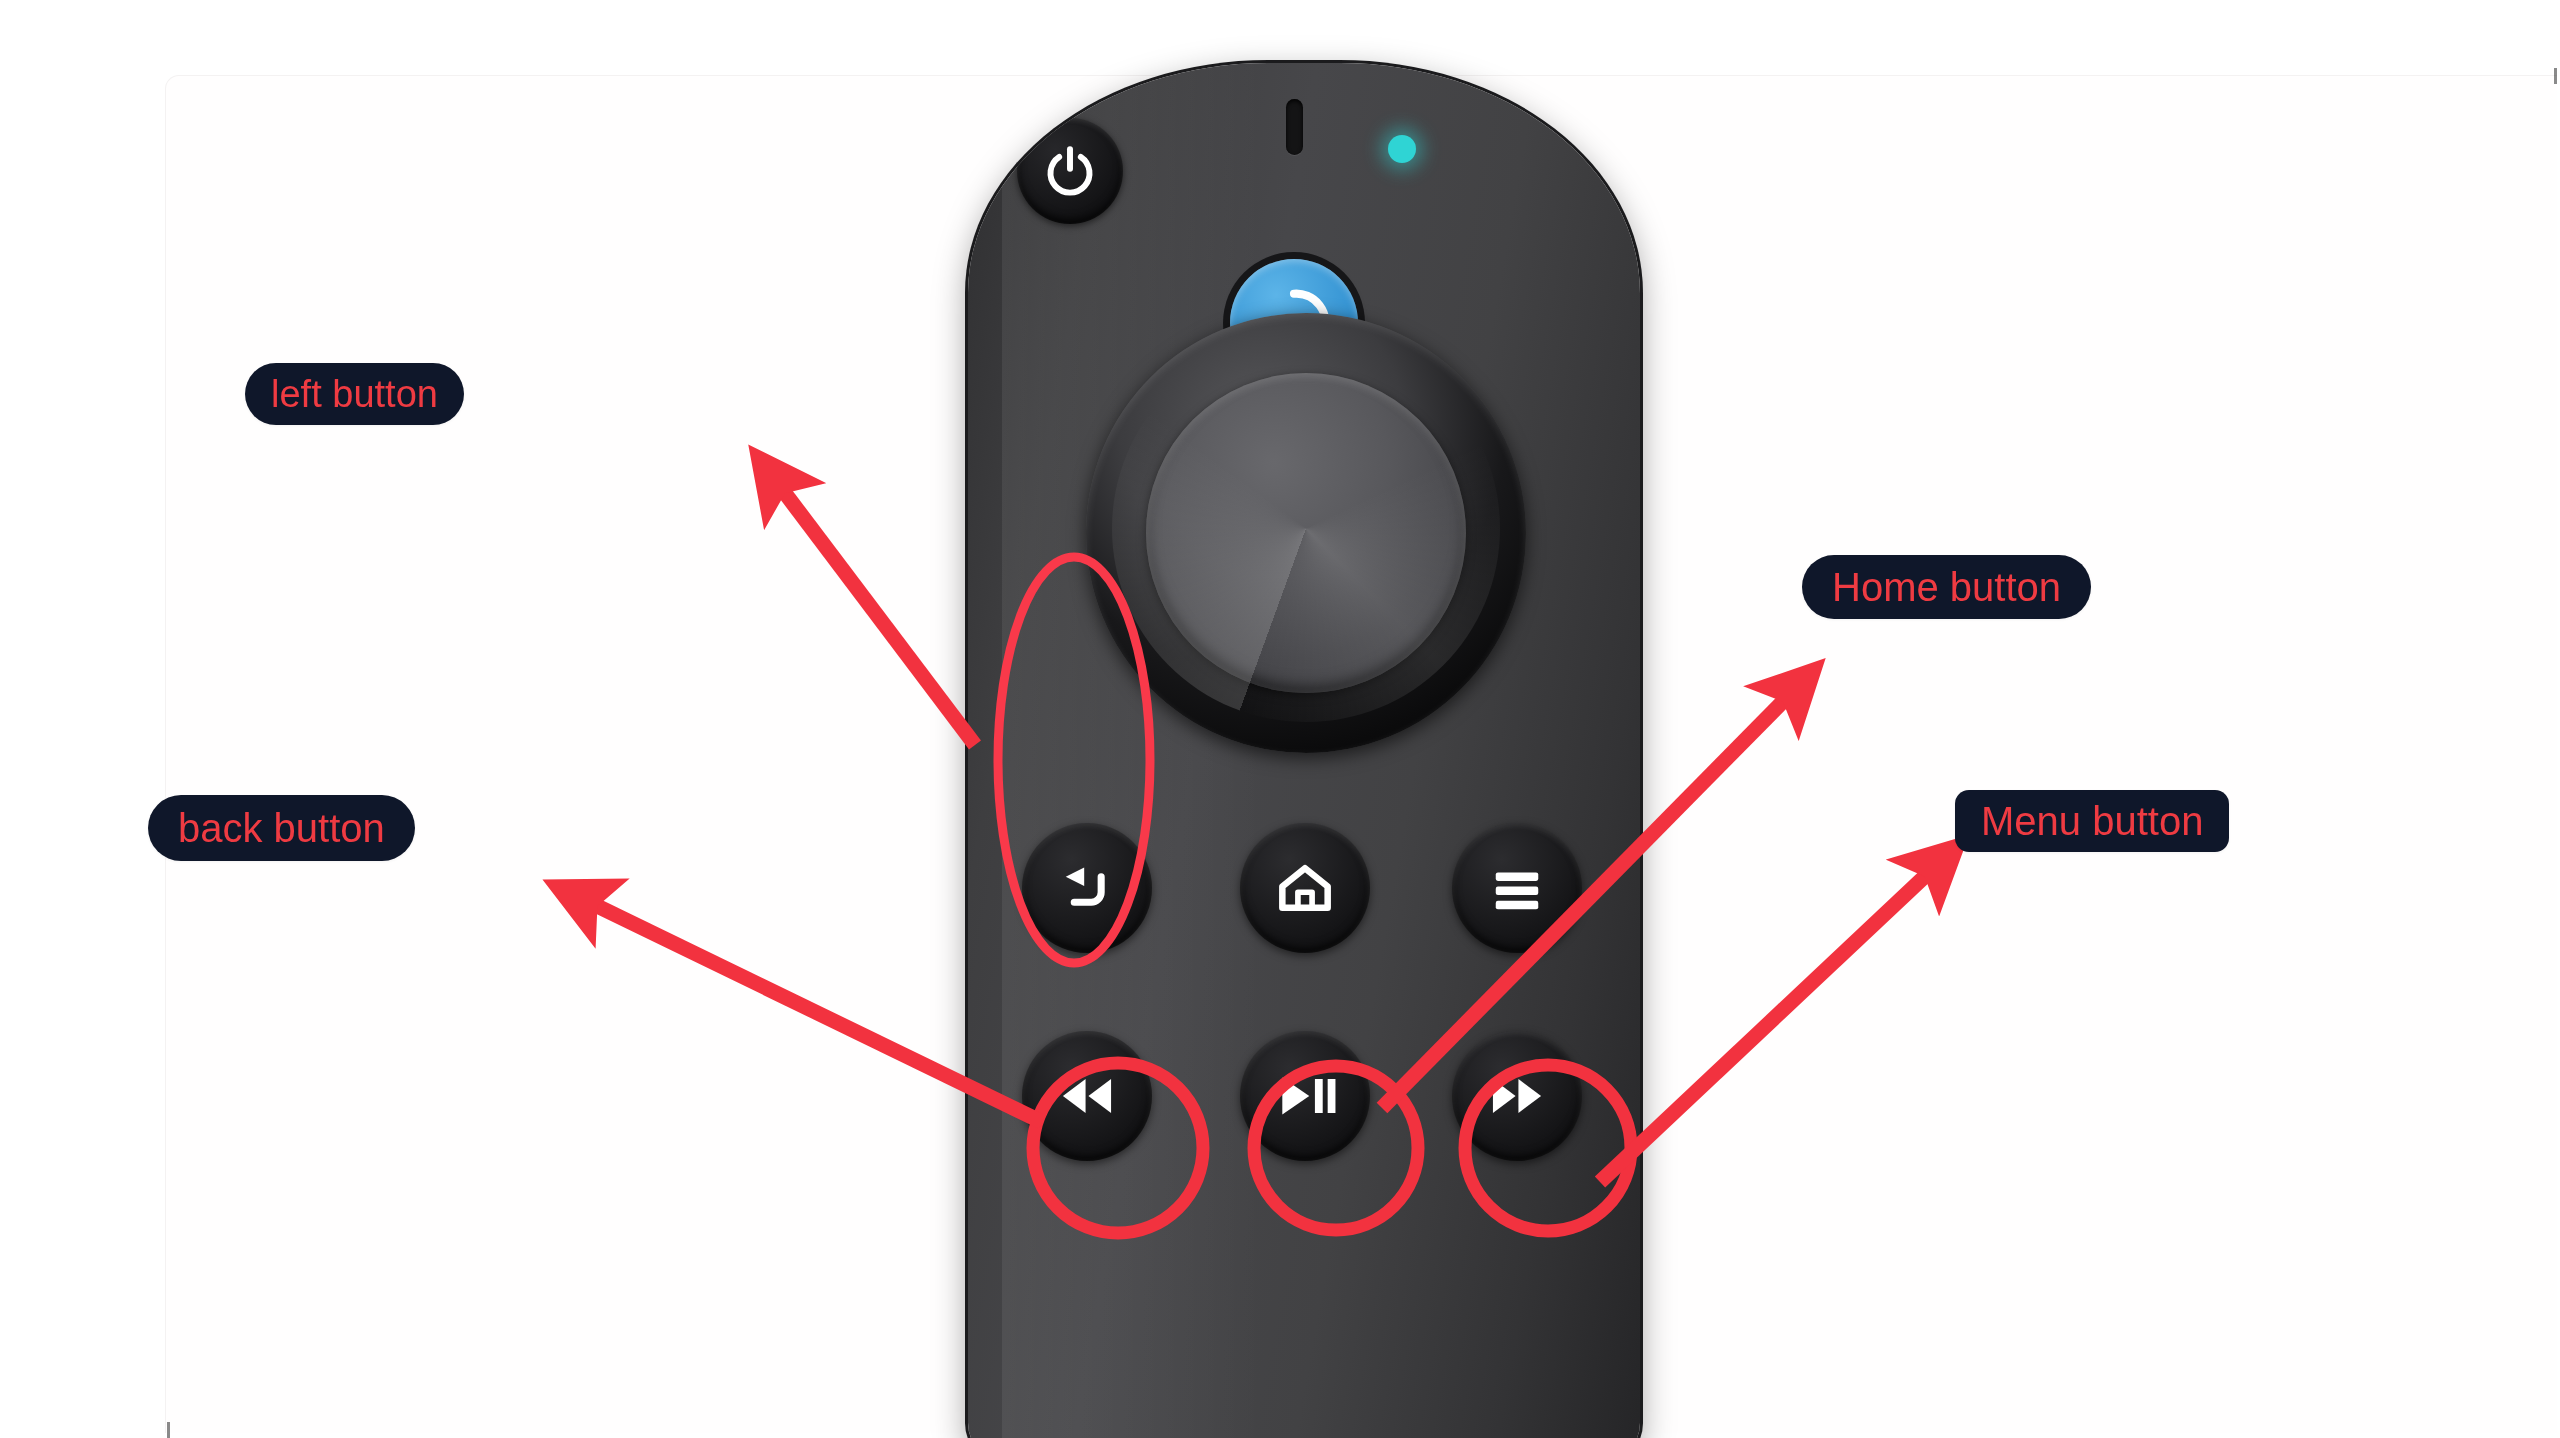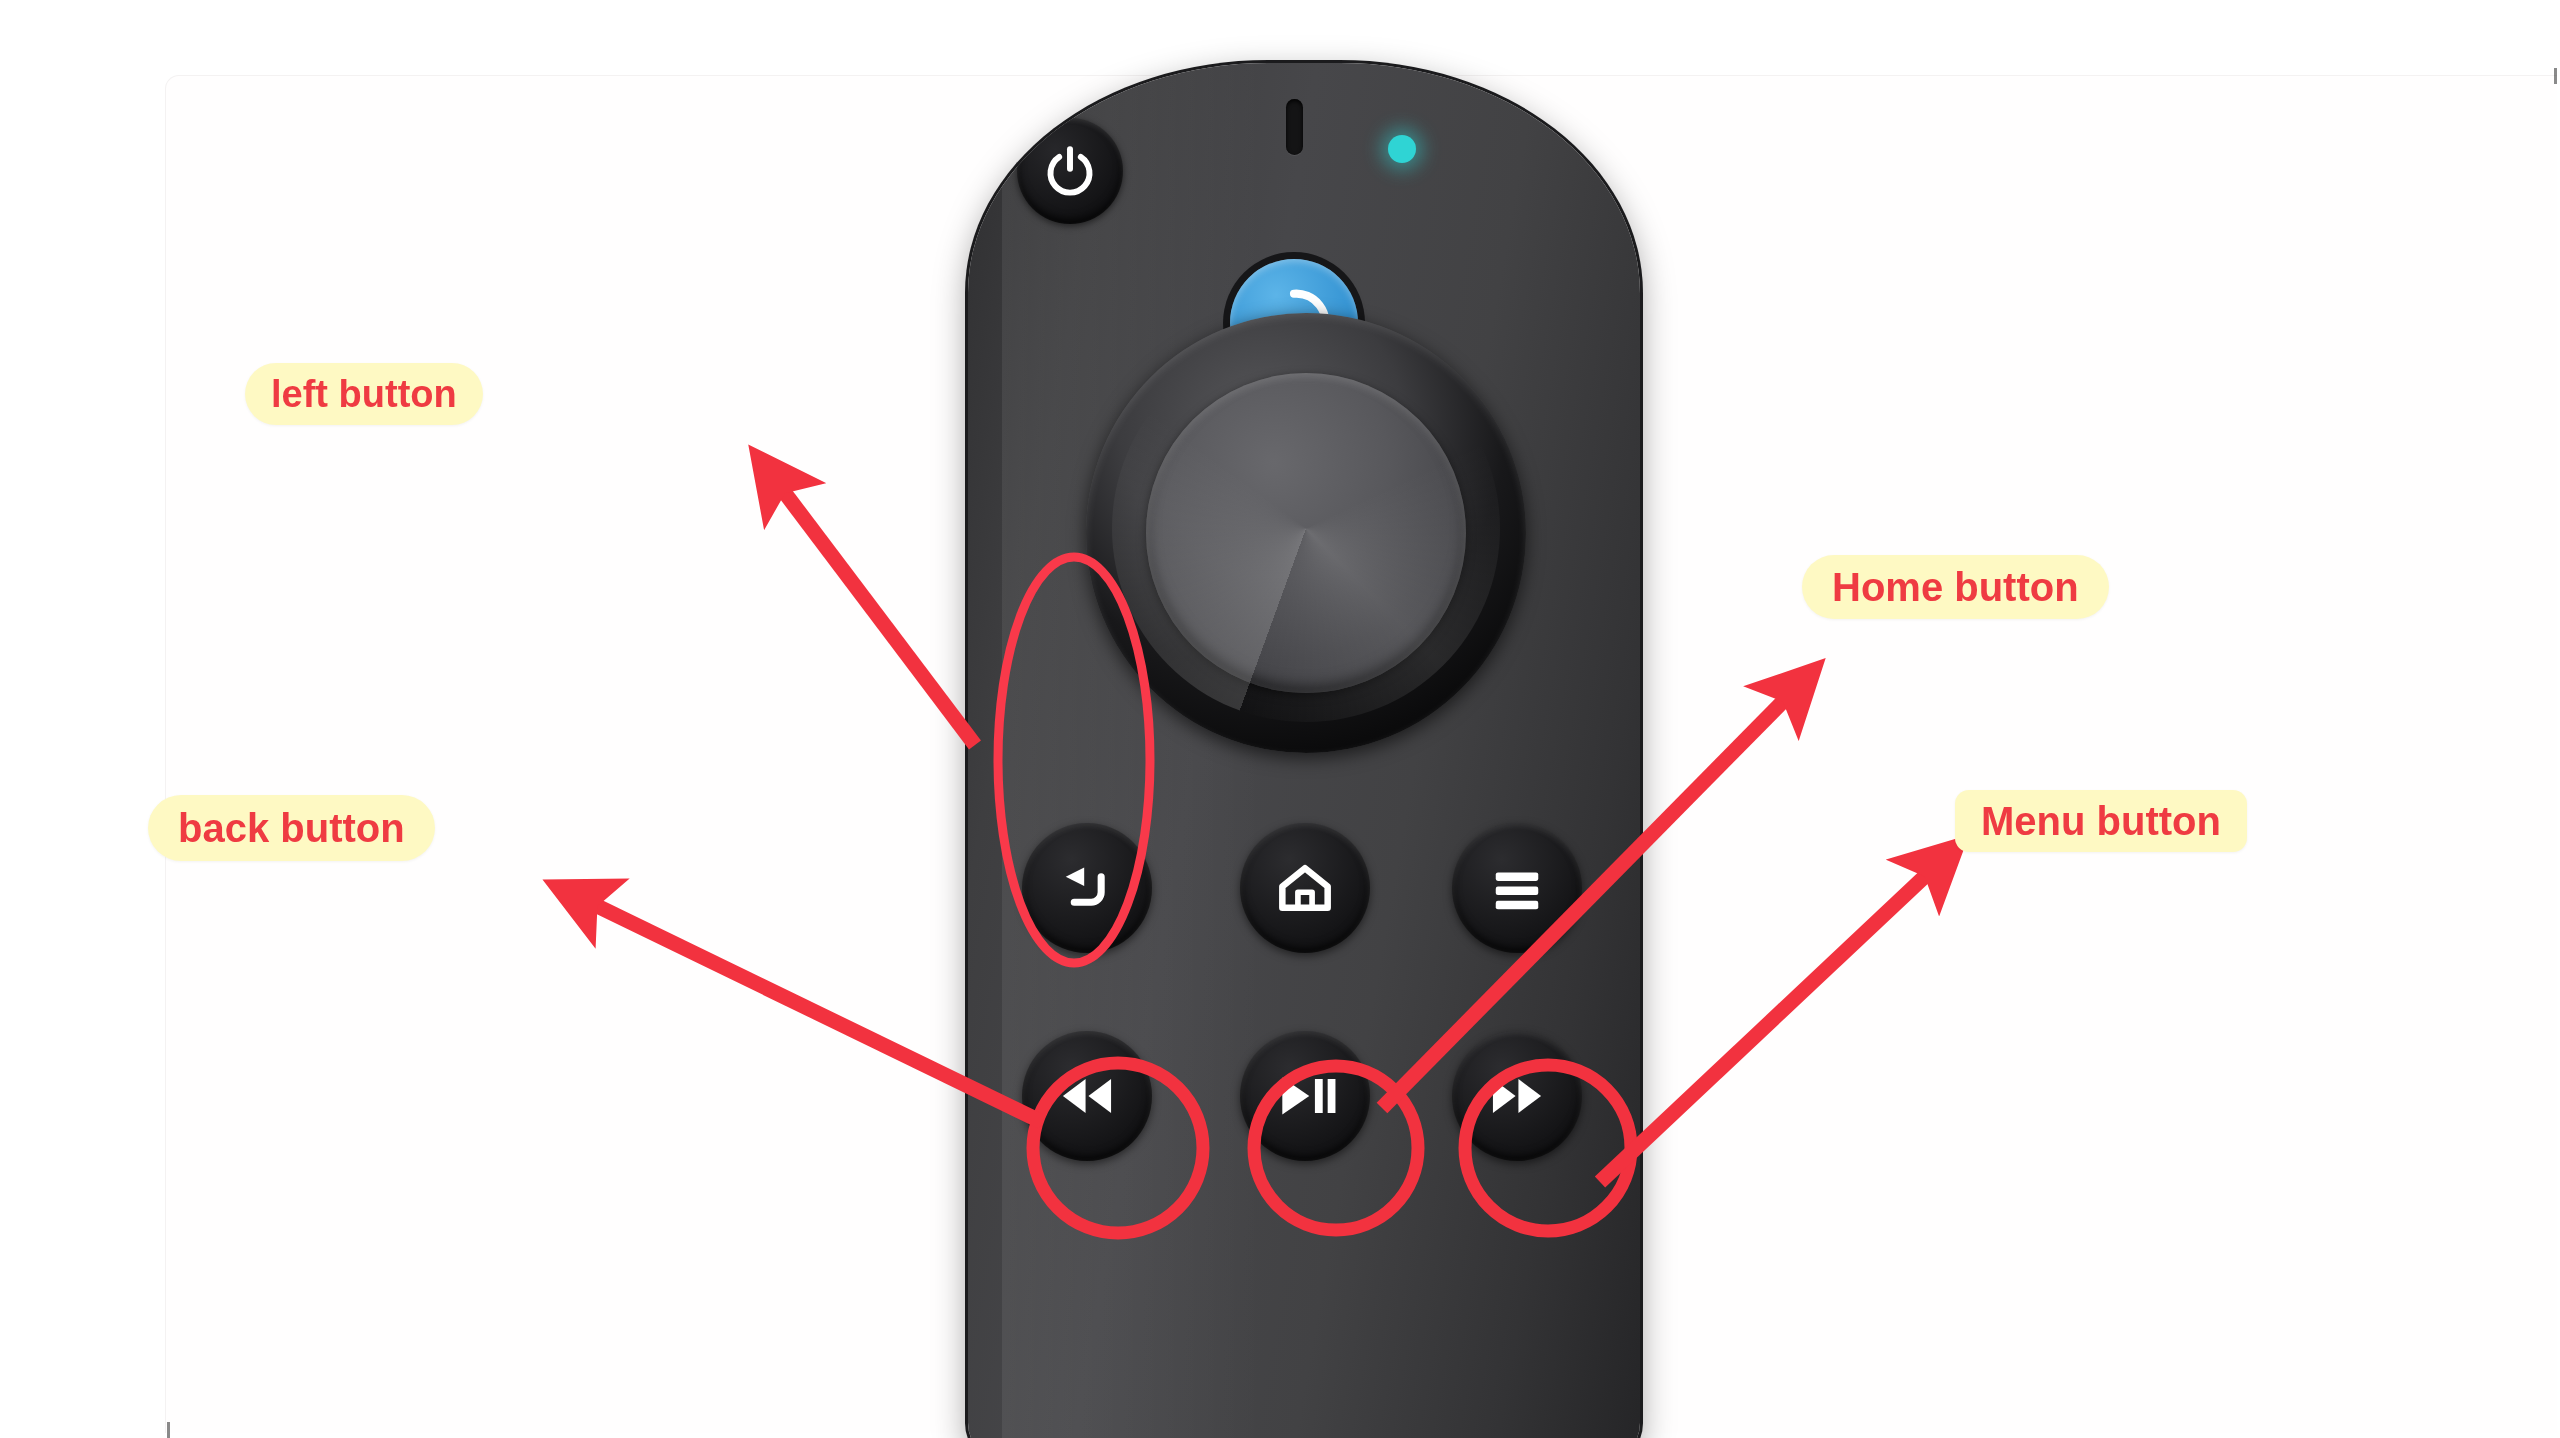--- a/index.html
+++ b/index.html
@@ -99,23 +99,23 @@
 
   .nav-row .rbtn { top:760px; }
   .nav-back { left:54px; }  .nav-home { left:272px; }  .nav-menu { left:484px; }
   .pb-row .rbtn { top:968px; }
   .pb-rew { left:54px; }  .pb-play { left:272px; }  .pb-ff { left:484px; }
 
   
   .anno-layer { position:absolute; inset:0; pointer-events:none; }
   .label {
     position:absolute;
-    background:#fef9c3;
+    background:#0f172a;
     color:#ef3b42;
-    font-weight:bold;
+    font-weight:normal;
     white-space:nowrap;
     display:flex; align-items:center;
     box-shadow:0 1px 3px rgba(0,0,0,.05);
   }
   .lbl-left  { left:245px;  top:363px;  height:62px; padding:0 26px; font-size:38px; border-radius:31px; }
   .lbl-back  { left:148px;  top:795px;  height:66px; padding:0 30px; font-size:40px; border-radius:33px; }
   .lbl-home  { left:1802px; top:555px;  height:64px; padding:0 30px; font-size:40px; border-radius:32px; }
   .lbl-menu  { left:1955px; top:790px;  height:62px; padding:8px 26px; font-size:40px; border-radius:14px;text-align:right; }
 </style>
 </head>

